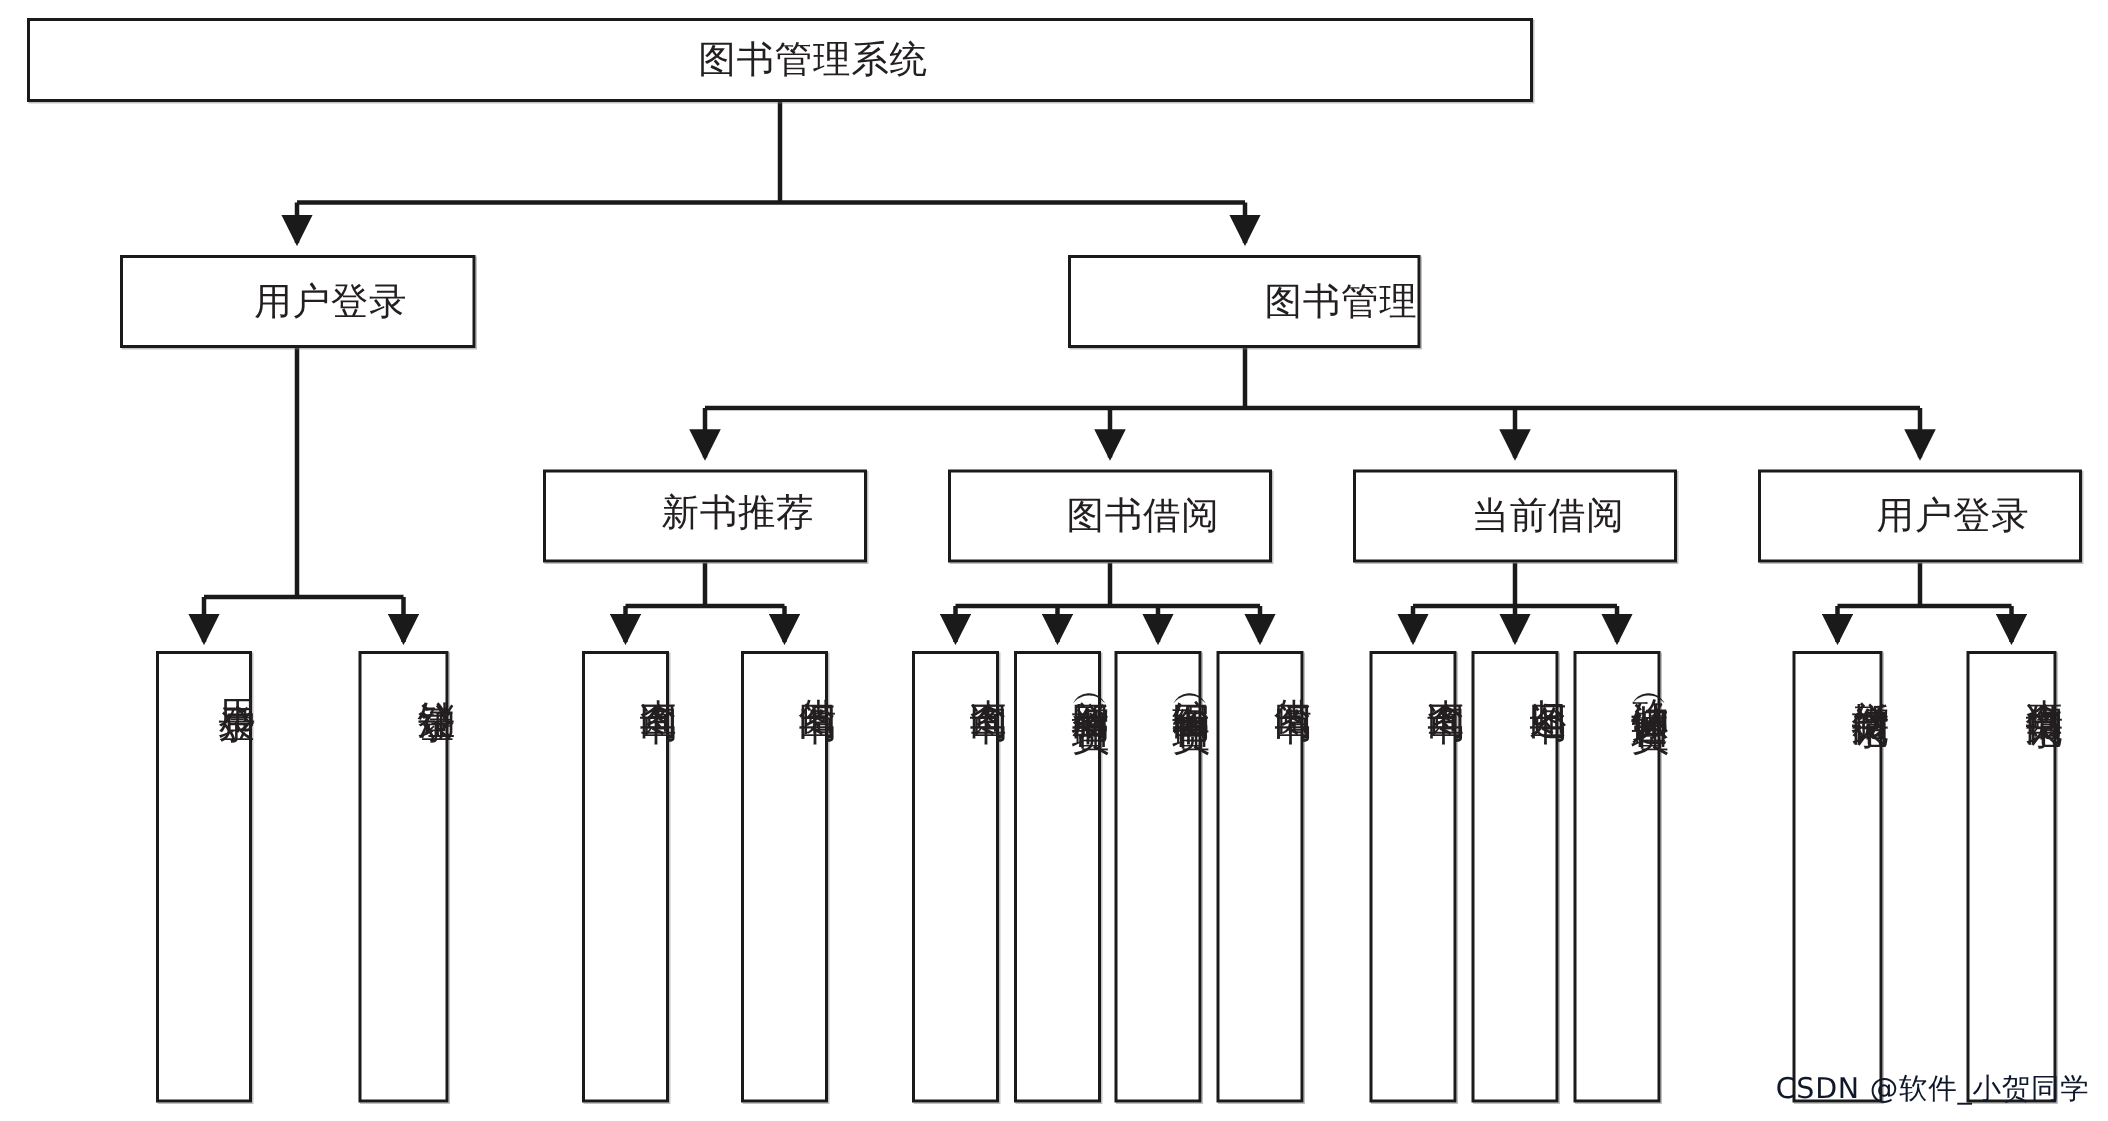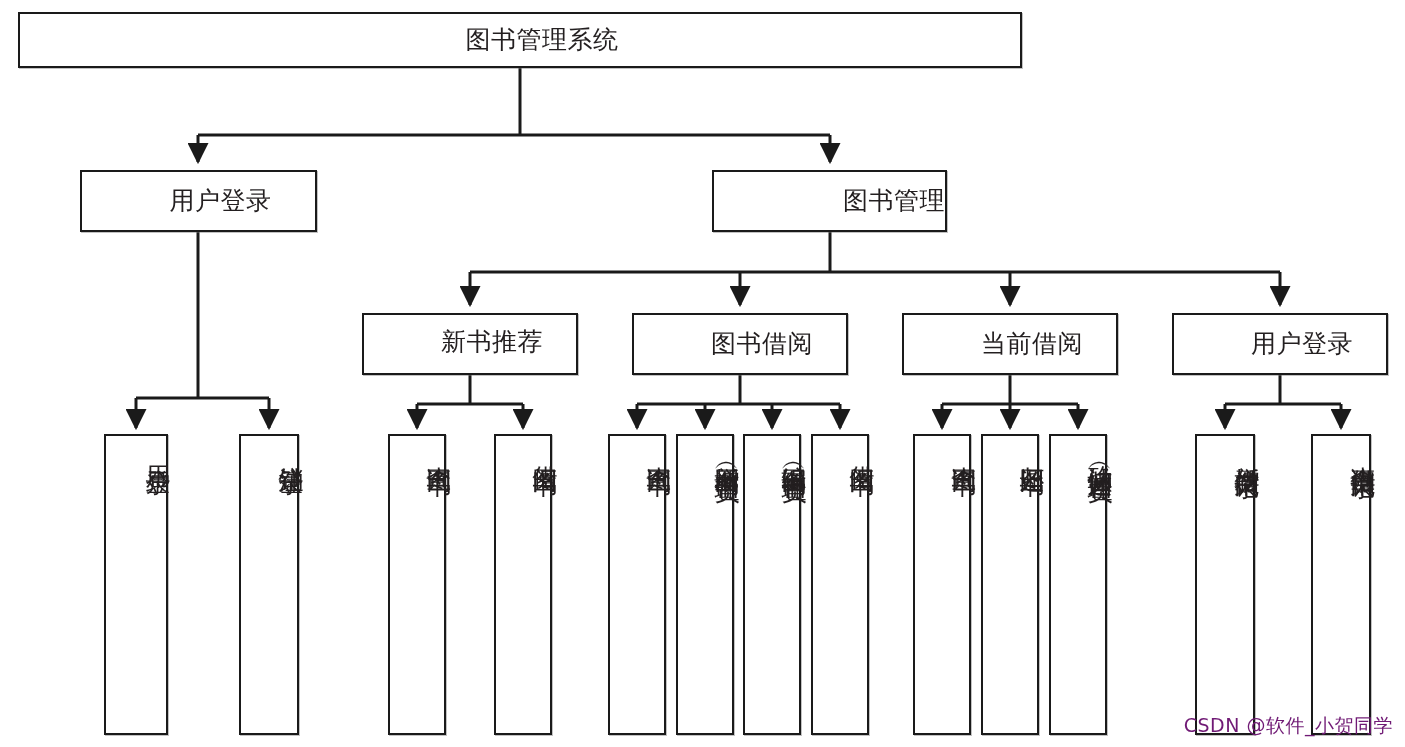--- a/index.html
+++ b/index.html
@@ -59,21 +59,21 @@
     font-size: 25px;
     line-height: 1.08;
     letter-spacing: 2px;
     margin-top: 10px;
   }
   .watermark {
     position: absolute;
     right: 12px;
     bottom: 8px;
     font-size: 19px;
-    color: #701a75;
+    color: #0f172a;
     letter-spacing: 0.5px;
     white-space: nowrap;
     user-select: none;
   }
 </style>
 </head>
 <body>
 
 <div id="canvas">
 

